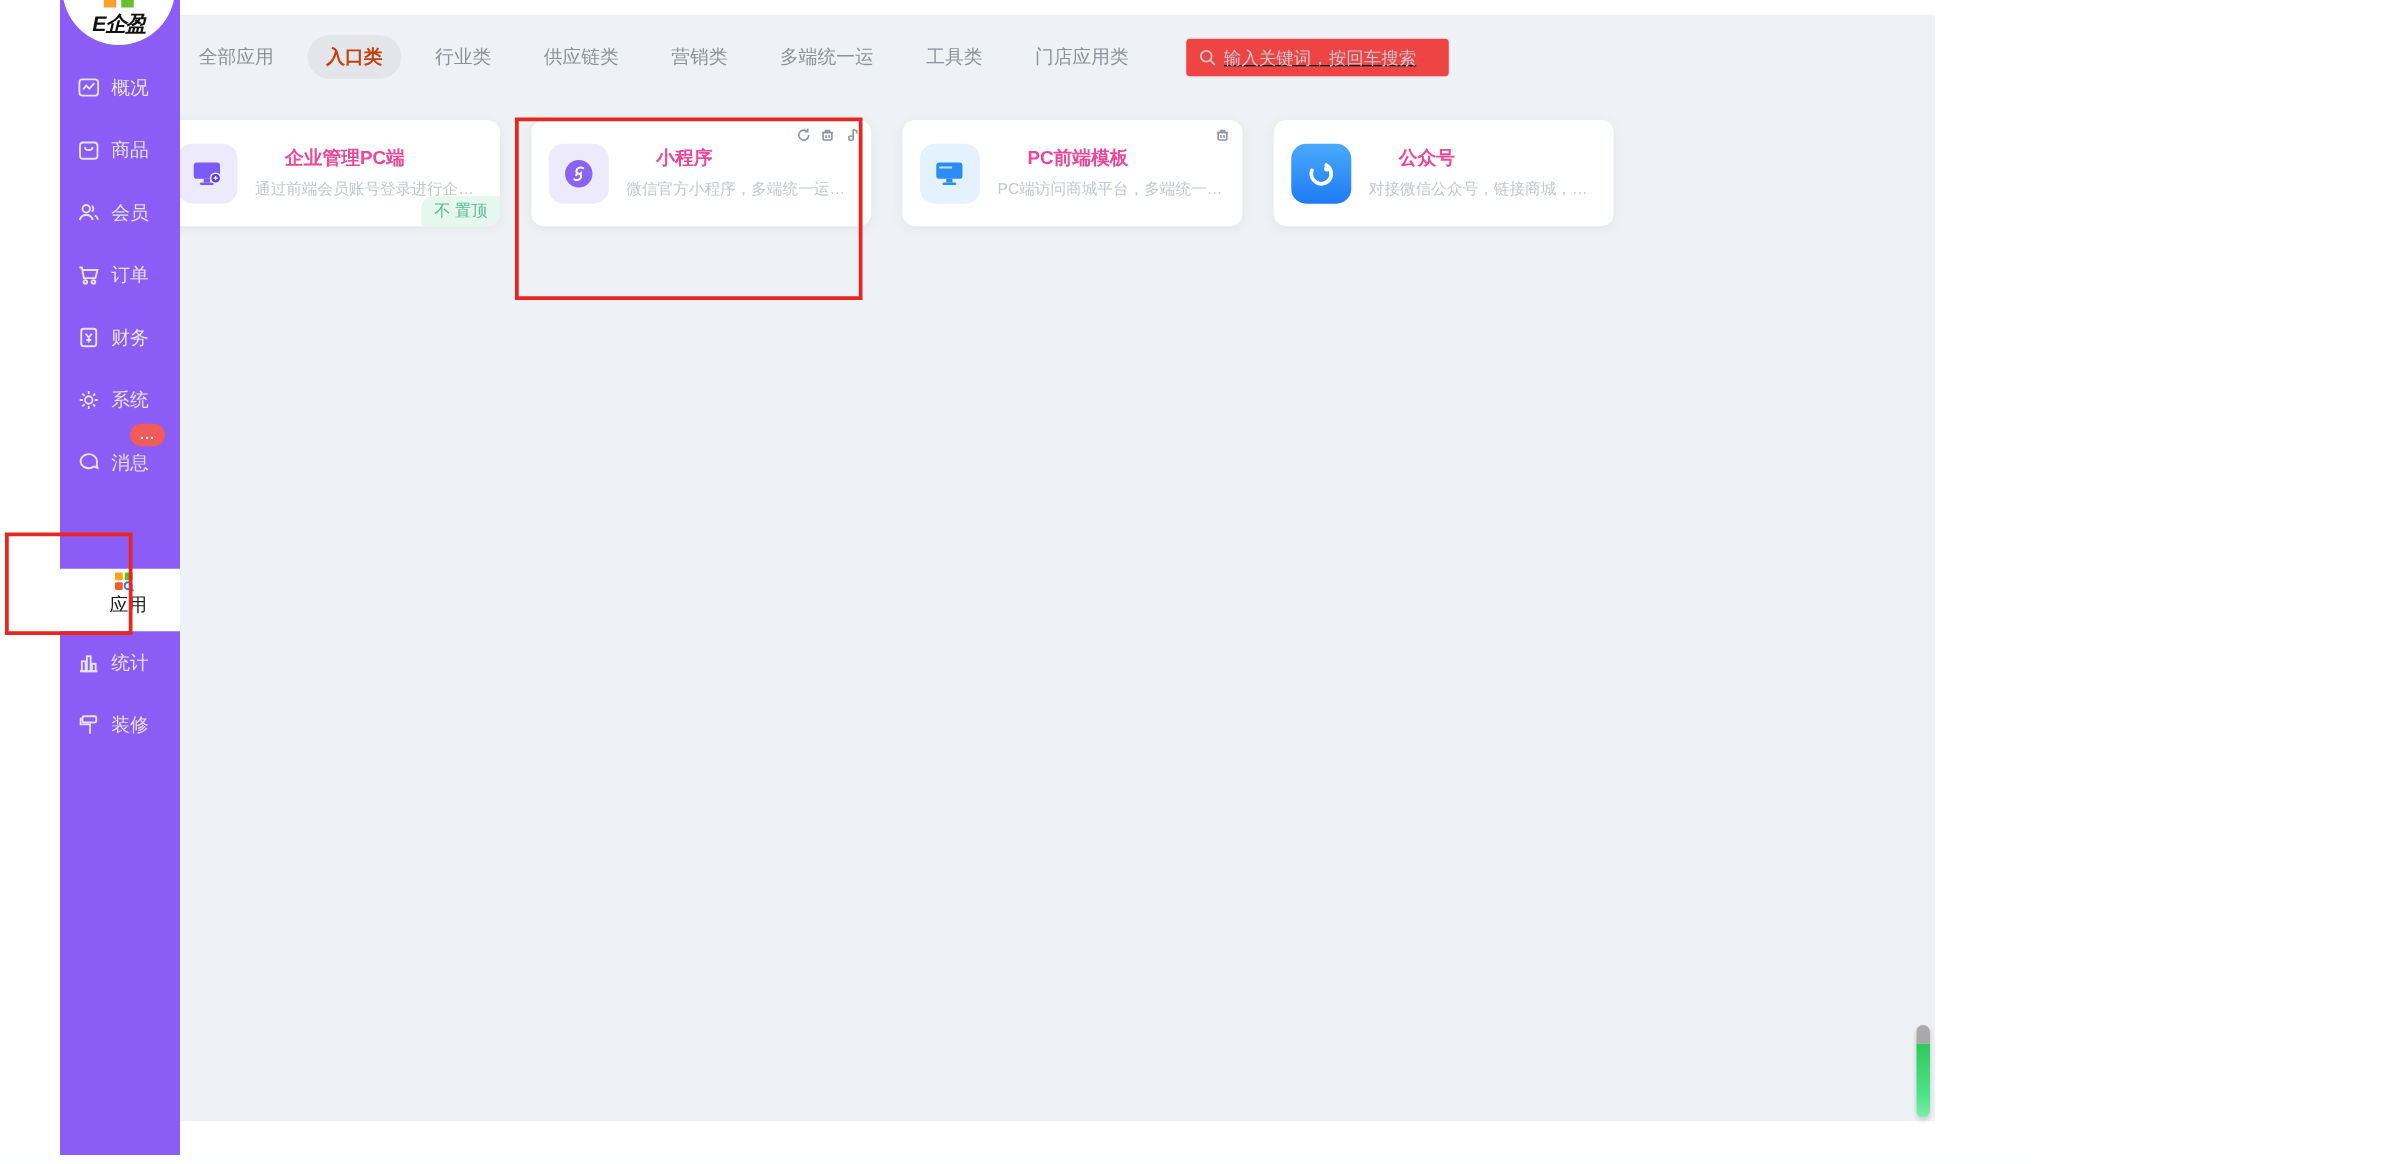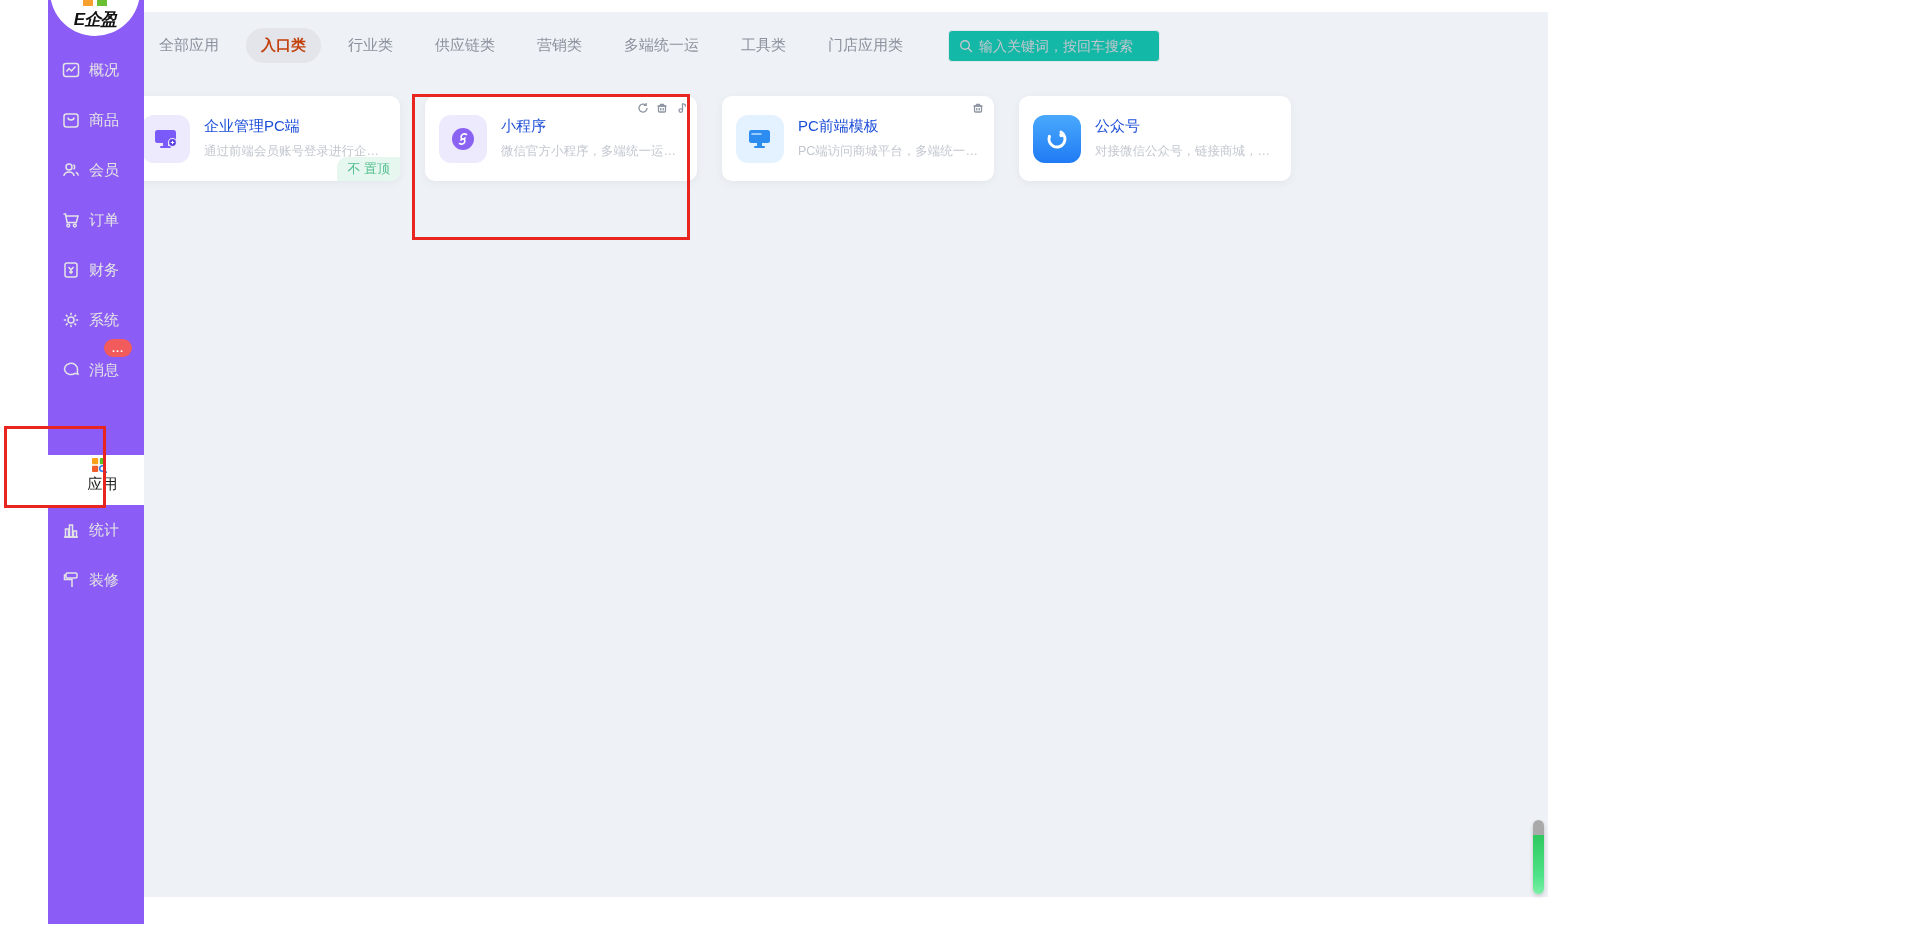--- a/index.html
+++ b/index.html
@@ -30,41 +30,41 @@
                font-weight:bold; letter-spacing:1px; display:flex;
                align-items:center; justify-content:center; line-height:10px; }
 
   
   .panel { position:absolute; left:96px; top:12px; width:1452px; height:885px;
            background:#eef1f5; border-top-left-radius:10px; }
   .tabs-row { display:flex; align-items:center; padding:16px 0 0 48px; }
   .tab { padding:8px 15px; font-size:15px; color:#8b919d; cursor:pointer;
          border-radius:18px; white-space:nowrap; margin-right:12px; }
   .tab.selected { background:#e3e5eb; color:#c2410c; font-weight:bold; }
-  .search-box { margin-left:18px; width:212px; height:32px; background:#14b8a6;
+  .search-box { margin-left:18px; width:212px; height:32px; background:#ef4444;
                 border:1px solid #e2e5ea; border-radius:4px; display:flex;
-                align-items:center; padding:0 10px; }
+                align-items:center; padding:0 10px;text-decoration:underline; }
   .search-box svg { width:14px; height:14px; margin-right:6px; flex:0 0 auto; }
   .search-box input { border:none; outline:none; flex:1; font-size:14px;
                       color:#333; background:transparent; min-width:0;
                       font-family:inherit; }
   .search-box input::placeholder { color:#c3c7cf; }
 
   
   .cards { display:flex; gap:25px; margin:33px 0 0 32px; }
   .card { position:relative; width:272px; height:85px; background:#ffffff;
           border-radius:10px; box-shadow:0 2px 10px rgba(20,40,80,.05);
           display:flex; align-items:center; padding:0 14px; cursor:pointer; }
   .app-icon { width:48px; height:48px; border-radius:12px; flex:0 0 auto;
               display:flex; align-items:center; justify-content:center; }
   .icon-lavender { background:#edeafd; }
   .icon-lightblue { background:#e4f1fe; }
   .icon-blue { background:linear-gradient(180deg,#4aa9fd,#1f7bf4); }
   .card-text { margin-left:14px; overflow:hidden; }
-  .card-title { font-size:15px; font-weight:normal; color:#1d4ed8; }
+  .card-title { font-size:15px; font-weight:bold; color:#ec4899;margin-left:24px; }
   .card-desc { margin-top:7px; font-size:12.5px; color:#c3c7cf;
                white-space:nowrap; overflow:hidden; text-overflow:ellipsis;
                max-width:192px; }
   .card-tag { position:absolute; right:0; bottom:0; background:#e6f7ef;
               color:#52bd8e; font-size:13px; padding:3px 10px;
               border-radius:10px 0 10px 0; }
   .card-actions { position:absolute; top:6px; right:10px; display:flex; gap:7px; }
   .card-actions svg { width:12px; height:12px; color:#8f96a3; cursor:pointer; }
 
   

